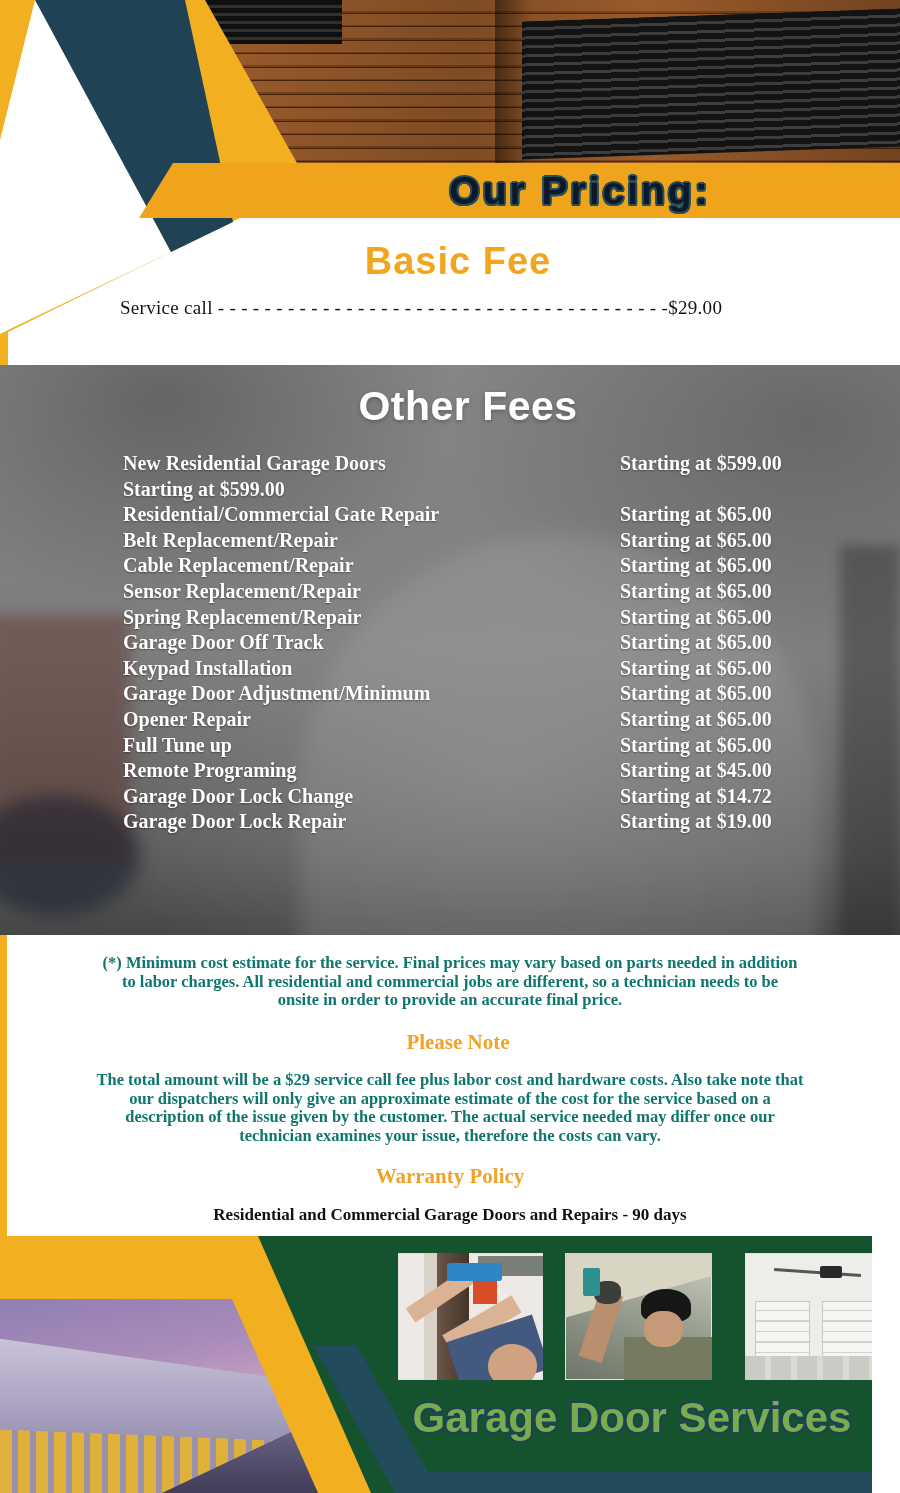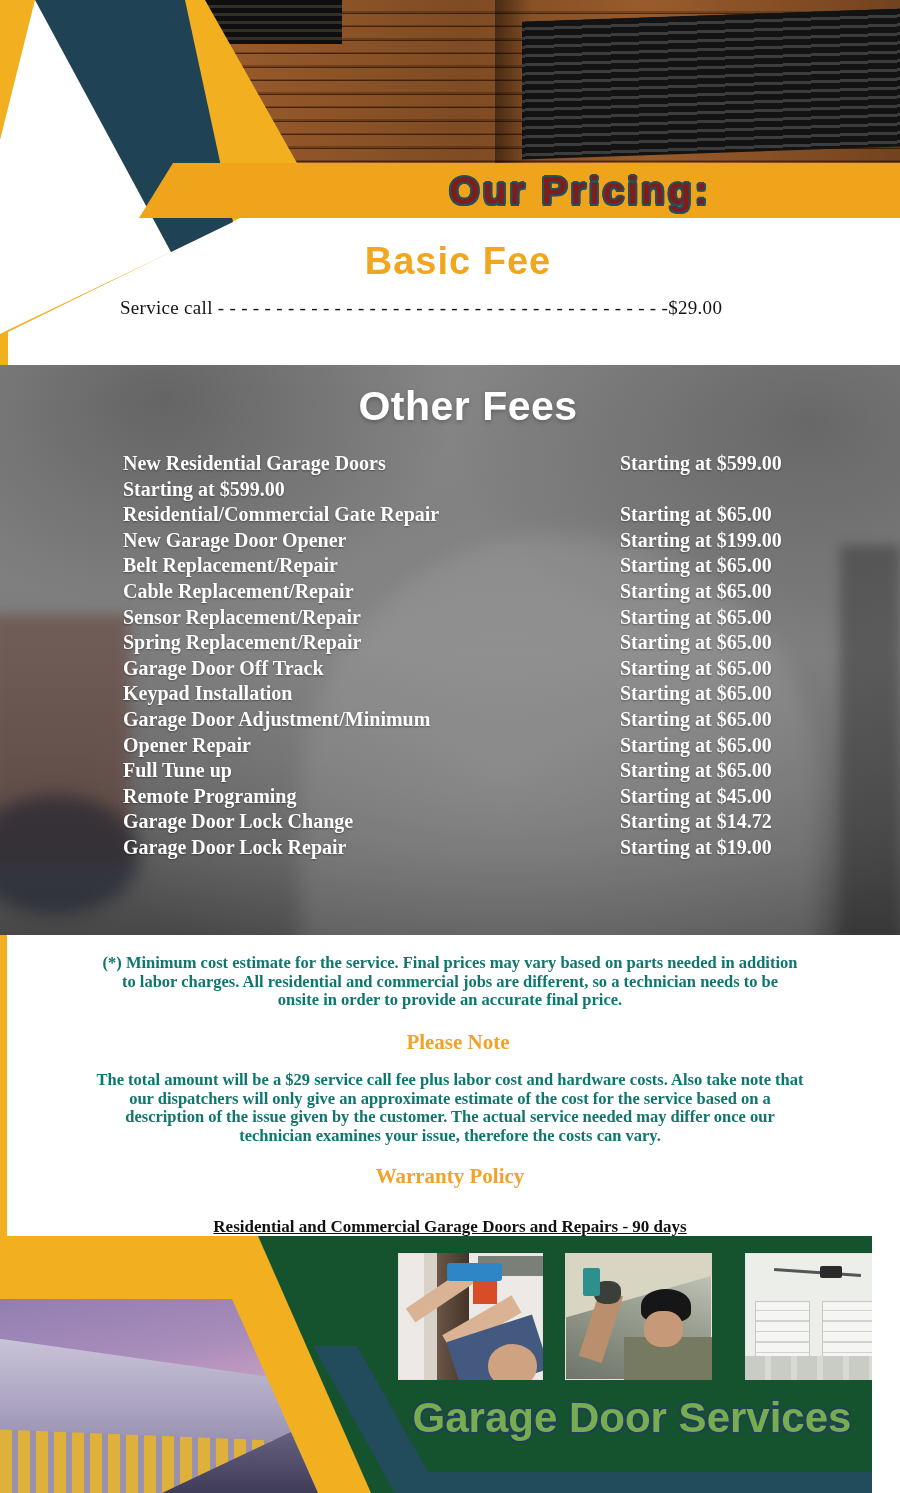--- a/index.html
+++ b/index.html
@@ -25,21 +25,21 @@
     clip-path:polygon(0 0,205px 0,297px 163px,240px 218px,8px 332px,8px 365px,0 365px);}
   .white-chevron{position:absolute;left:0;top:0;width:900px;height:365px;background:#fff;
     clip-path:polygon(35px 0,37px 0,171px 252px,8px 330px,0 334px,0 140px);}
   .band-teal{position:absolute;left:0;top:0;width:900px;height:365px;background:#1F4254;
     clip-path:polygon(35px 0,185px 0,233px 222px,171px 252px);}
 
   .pricing-bar{position:absolute;left:0;top:163px;width:900px;height:55px;background:#F0A41B;
     clip-path:polygon(173px 0,900px 0,900px 55px,139px 55px);}
   .pricing-title{position:absolute;left:260px;right:0;top:0;height:37px;line-height:55px;
     text-align:center;font-family:"Liberation Sans",sans-serif;font-weight:bold;
-    font-size:39px;letter-spacing:3px;color:#7f1d1d;
+    font-size:39px;letter-spacing:3px;color:#0f172a;
     text-shadow:2px 0 0 #24505c,-2px 0 0 #24505c,0 2px 0 #24505c,0 -2px 0 #24505c,
       1.5px 1.5px 0 #24505c,-1.5px -1.5px 0 #24505c,1.5px -1.5px 0 #24505c,-1.5px 1.5px 0 #24505c;}
 
   .basic-fee{position:absolute;left:0;right:0;top:240px;text-align:center;
     font-family:"Liberation Sans",sans-serif;font-weight:bold;font-size:38px;
     color:#F2A51F;letter-spacing:1px;transform:translateX(8px);}
   .service-line{position:absolute;left:120px;top:297px;font-size:19px;color:#141414;
     white-space:nowrap;letter-spacing:.3px;}
 
   
@@ -177,24 +177,20 @@
           <span class="fee-price">Starting at $599.00</span>
         </div>
       <div class="fee-row">
           <span class="fee-price">Starting at $599.00</span>
         </div>
       <div class="fee-row">
           <span class="fee-label">Residential/Commercial Gate Repair</span>
           <span class="fee-price">Starting at $65.00</span>
         </div>
       <div class="fee-row">
-          <span class="fee-label">New Garage Door Opener</span>
-          <span class="fee-price">Starting at $199.00</span>
-        </div>
-      <div class="fee-row">
           <span class="fee-label">Belt Replacement/Repair</span>
           <span class="fee-price">Starting at $65.00</span>
         </div>
       <div class="fee-row">
           <span class="fee-label">Cable Replacement/Repair</span>
           <span class="fee-price">Starting at $65.00</span>
         </div>
       <div class="fee-row">
           <span class="fee-label">Sensor Replacement/Repair</span>
           <span class="fee-price">Starting at $65.00</span>
@@ -237,21 +233,21 @@
         </div>
     </div>
   </section>
 
   <section class="notes">
     <div class="left-stripe"></div>
     <p class="note-par disclaimer" style="margin:0;">(*) Minimum cost estimate for the service. Final prices may vary based on parts needed in addition to labor charges. All residential and commercial jobs are different, so a technician needs to be onsite in order to provide an accurate final price.</p>
     <h3 class="note-heading please-note" style="margin:0;">Please Note</h3>
     <p class="note-par total-par" style="margin:0;">The total amount will be a $29 service call fee plus labor cost and hardware costs. Also take note that our dispatchers will only give an approximate estimate of the cost for the service based on a description of the issue given by the customer. The actual service needed may differ once our technician examines your issue, therefore the costs can vary.</p>
     <h3 class="note-heading warranty" style="margin:0;">Warranty Policy</h3>
-    <p class="warranty-days" style="margin:16px;text-decoration:underline;">Residential and Commercial Garage Doors and Repairs - 90 days</p>
+    <p class="warranty-days" style="margin:4px;">Residential and Commercial Garage Doors and Repairs - 90 days</p>
   </section>
 
   <section class="bottom">
     <div class="band-yellow-bottom"></div>
     <div class="storage-photo">
       <div class="su-left"></div>
       <div class="su-right"></div>
       <div class="su-floor"></div>
     </div>
     <div class="band-teal-bottom"></div>

